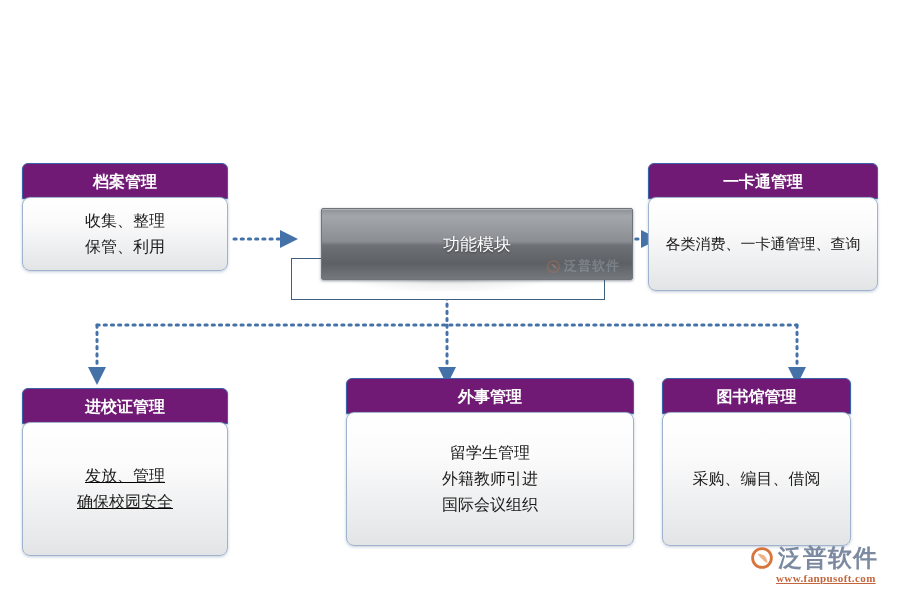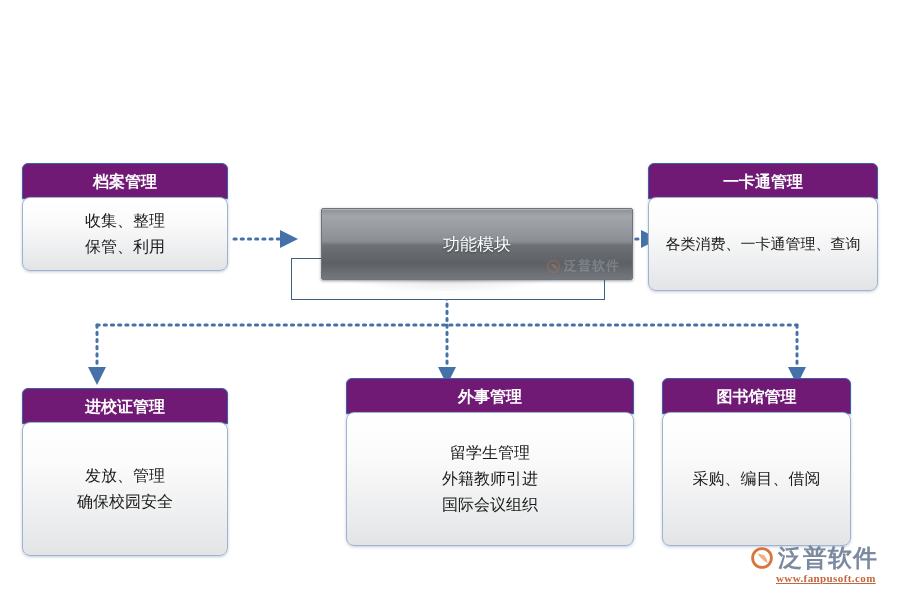--- a/index.html
+++ b/index.html
@@ -84,21 +84,21 @@
   #card-archive      { left: 22px;  top: 163px; width: 206px; height: 128px; }
   #card-archive .card-body { height: 74px; }
 
   
   #card-onecard      { left: 648px; top: 163px; width: 230px; height: 128px; }
   #card-onecard .card-body { height: 94px; }
   #card-onecard .card-lines { font-size: 15px; }
 
   
   #card-entrypass    { left: 22px;  top: 388px; width: 206px; height: 168px; }
-  #card-entrypass .card-body { height: 134px; }
+  #card-entrypass .card-body { height: 134px; text-decoration: underline; }
 
   
   #card-foreign      { left: 313px; top: 378px; width: 288px; height: 136px; margin-left: 33px; }
   #card-foreign .card-body { height: 134px; }
 
   
   #card-library      { left: 662px; top: 378px; width: 189px; height: 168px; }
   #card-library .card-body { height: 134px; }
 
   

